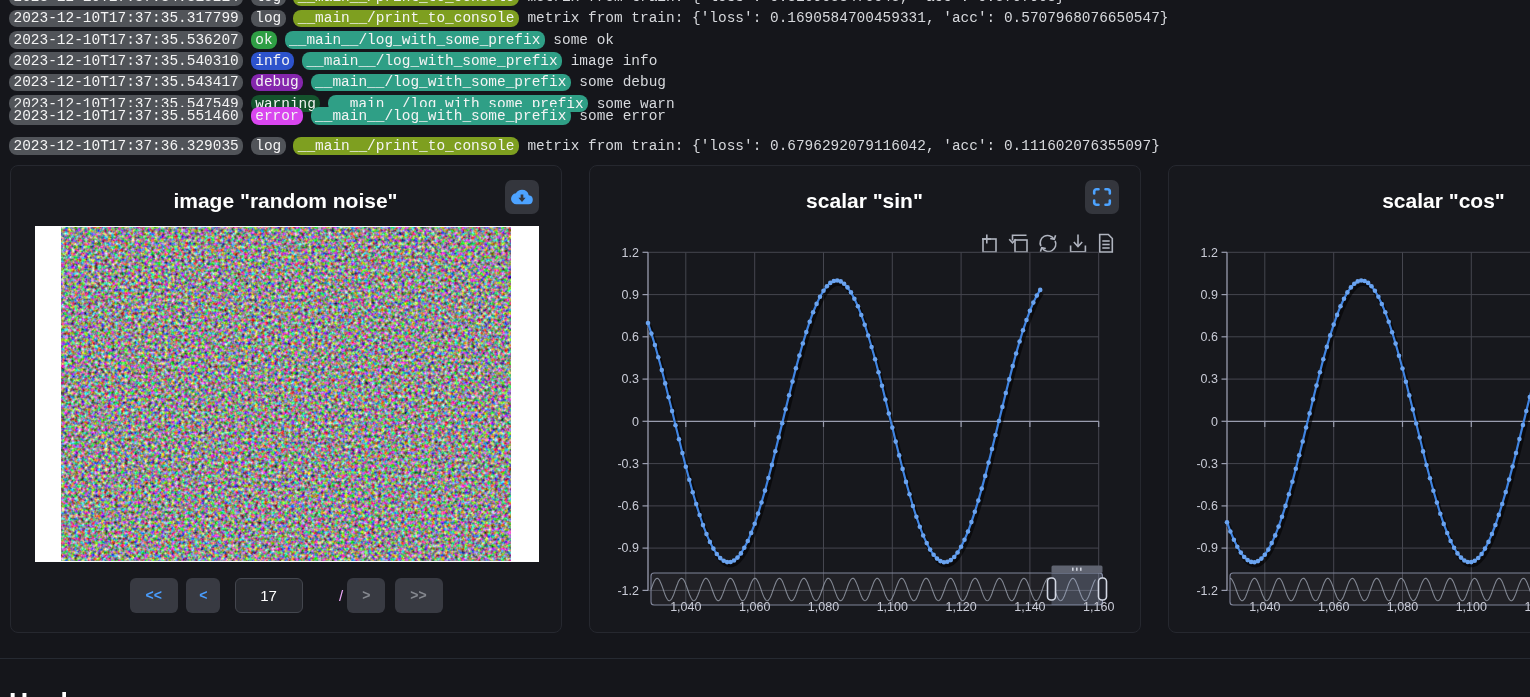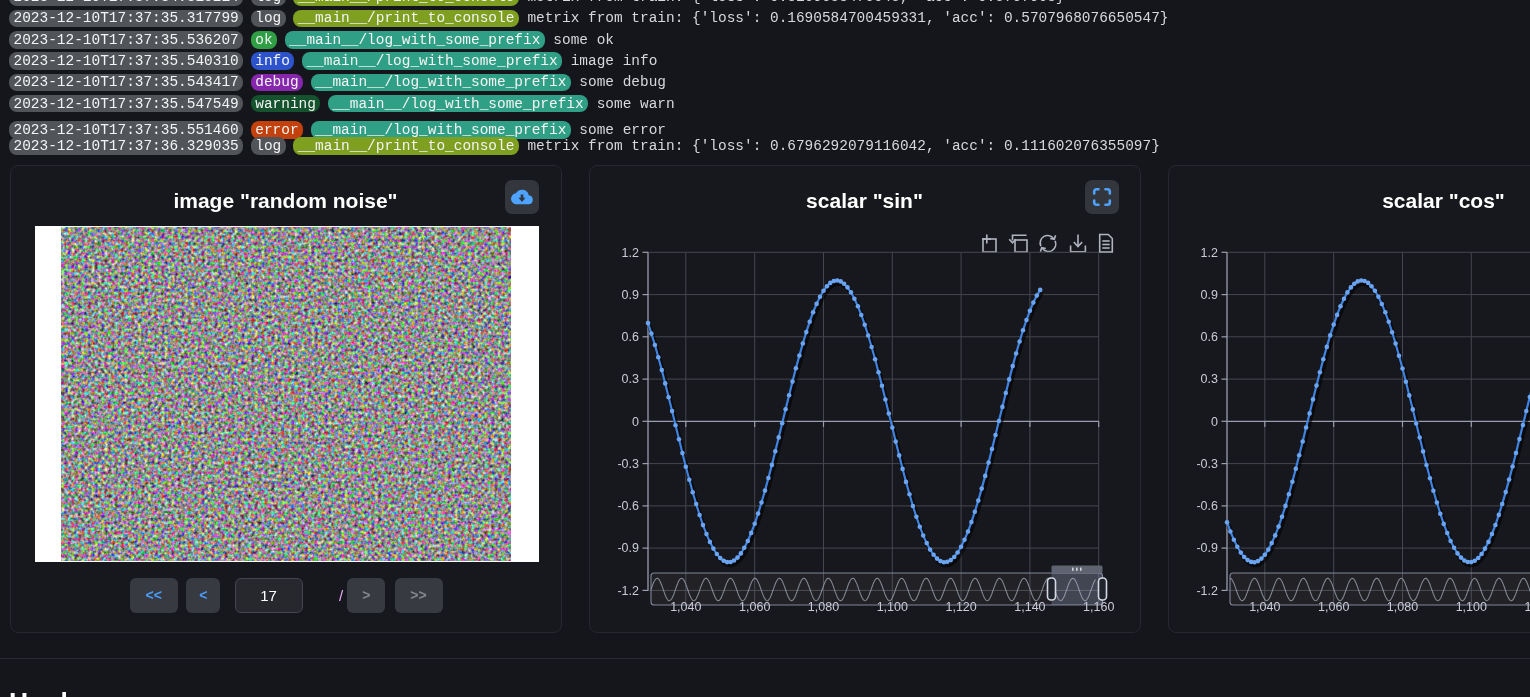--- a/index.html
+++ b/index.html
@@ -23,21 +23,21 @@
 .ptext { position:absolute; top:412px; height:35.5px; color:#f0abfc; font-size:15px;
   display:flex; align-items:center;margin-left:33px; }
 </style></head>
 <body>
 <div class="lrow" style="top:-11.6px"><span class="b ts">2023-12-10T17:37:34.315214</span><span class="b" style="background:#515459">log</span><span class="b" style="background:#7e9f20">__main__/print_to_console</span><span class="msg">metrix from train: {'loss': 0.3169058470045, 'acc': 0.5707968}</span></div>
 <div class="lrow" style="top:9.7px"><span class="b ts">2023-12-10T17:37:35.317799</span><span class="b" style="background:#515459">log</span><span class="b" style="background:#7e9f20">__main__/print_to_console</span><span class="msg">metrix from train: {'loss': 0.1690584700459331, 'acc': 0.5707968076650547}</span></div>
 <div class="lrow" style="top:31.0px"><span class="b ts">2023-12-10T17:37:35.536207</span><span class="b" style="background:#2f9e44">ok</span><span class="b" style="background:#2f9f86">__main__/log_with_some_prefix</span><span class="msg">some ok</span></div>
 <div class="lrow" style="top:52.2px"><span class="b ts">2023-12-10T17:37:35.540310</span><span class="b" style="background:#2d53cc">info</span><span class="b" style="background:#2f9f86">__main__/log_with_some_prefix</span><span class="msg">image info</span></div>
 <div class="lrow" style="top:73.5px"><span class="b ts">2023-12-10T17:37:35.543417</span><span class="b" style="background:#8526ad">debug</span><span class="b" style="background:#2f9f86">__main__/log_with_some_prefix</span><span class="msg">some debug</span></div>
 <div class="lrow" style="top:94.8px"><span class="b ts">2023-12-10T17:37:35.547549</span><span class="b" style="background:#14532d">warning</span><span class="b" style="background:#2f9f86">__main__/log_with_some_prefix</span><span class="msg">some warn</span></div>
-<div class="lrow" style="top:121px"><span class="b ts">2023-12-10T17:37:35.551460</span><span class="b" style="background:#c2410c">error</span><span class="b" style="background:#2f9f86">__main__/log_with_some_prefix</span><span class="msg">some error</span></div>
+<div class="lrow" style="top:107px"><span class="b ts">2023-12-10T17:37:35.551460</span><span class="b" style="background:#d946ef">error</span><span class="b" style="background:#2f9f86">__main__/log_with_some_prefix</span><span class="msg">some error</span></div>
 <div class="lrow" style="top:137.4px"><span class="b ts">2023-12-10T17:37:36.329035</span><span class="b" style="background:#515459">log</span><span class="b" style="background:#7e9f20">__main__/print_to_console</span><span class="msg">metrix from train: {'loss': 0.6796292079116042, 'acc': 0.111602076355097}</span></div>
 
 <div class="card" style="left:9.5px">
   <div class="ctitle">image "random noise"</div>
   <div class="cbtn" style="left:494px">
       <svg width="22" height="22" viewBox="0 0 24 24" style="position:absolute;left:6px;top:6px">
         <path fill="#4da3ff" fill-rule="evenodd" d="M19.35 10.04 A7.49 7.49 0 0 0 12 4 A7.49 7.49 0 0 0 5.35 8.04 A6 6 0 0 0 6 20 L19 20 A5 5 0 0 0 19.35 10.04 Z M10.55 9.3 h2.9 v3.6 h2.45 L12 17.5 L8.1 12.9 h2.45 Z"></path>
       </svg>
     </div>
   <svg width="504" height="336" viewBox="0 0 504 336" style="position:absolute;left:24.5px;top:60px">

